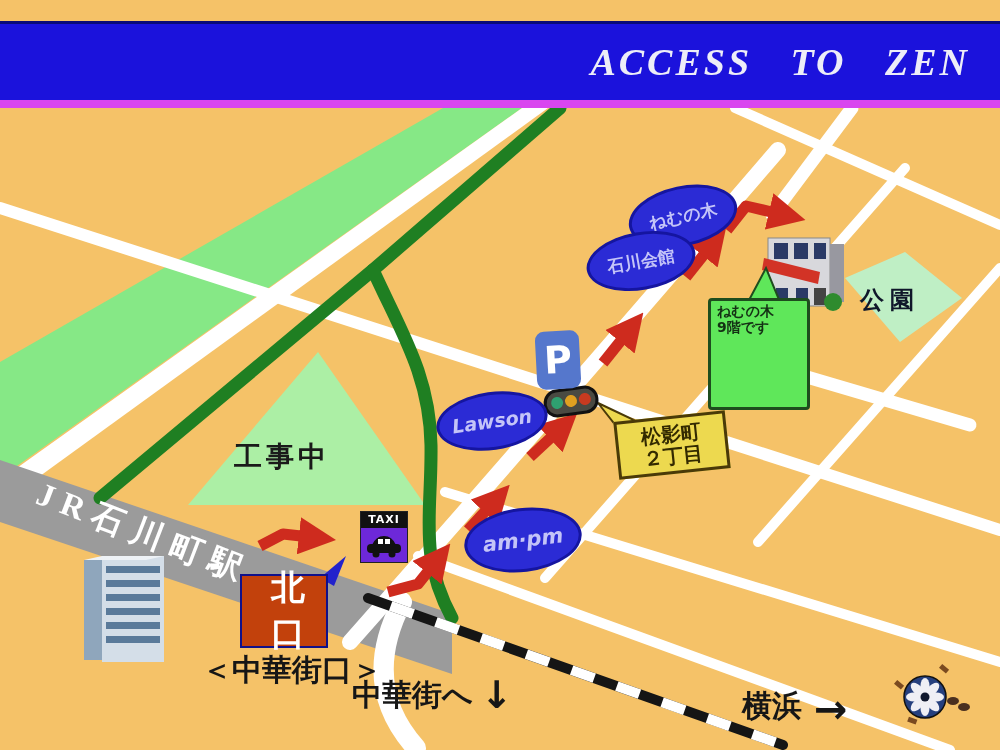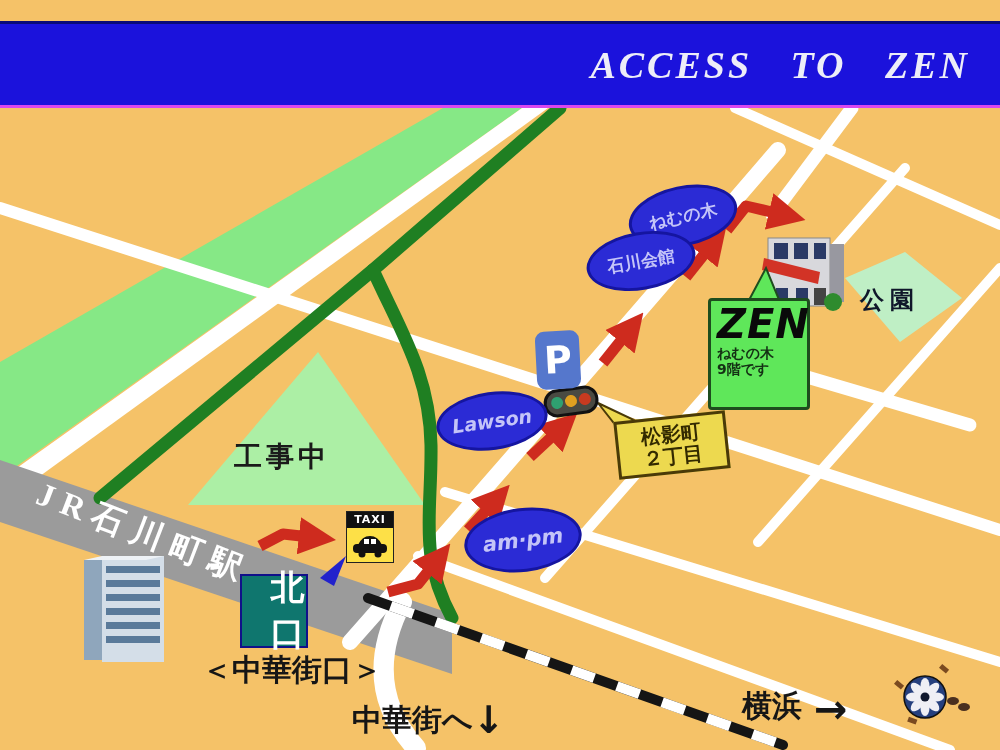--- a/index.html
+++ b/index.html
@@ -6,21 +6,21 @@
   body{
     width:1000px;height:750px;position:relative;overflow:hidden;
     background:#F5C268;
     font-family:"DejaVu Sans",sans-serif;
   }
   .abs{position:absolute;}
   
   #banner{
     left:0;top:21px;width:1000px;height:87px;
     background:#1B12DC;
-    border-top:3px solid #0A0A78;border-bottom:3px solid #d946ef;
+    border-top:3px solid #0A0A78;border-bottom:8px solid #d946ef;
     display:flex;align-items:center;justify-content:flex-end;
     box-sizing:border-box;padding-right:30px;
   }
   #banner .t{
     color:#EDEDF8;font-family:"Liberation Serif",serif;
     font-weight:bold;font-style:italic;font-size:38px;
     letter-spacing:3px;word-spacing:26px;
   }
   
   .lbl{color:#161616;font-weight:bold;white-space:nowrap;}
@@ -45,55 +45,55 @@
   
   #matsukage{
     left:616px;top:416px;width:112px;height:58px;
     background:#EDD94F;border:3px solid #4A3A08;
     transform:rotate(-6deg);box-sizing:border-box;
     display:flex;flex-direction:column;align-items:center;justify-content:center;
     color:#332A00;font-weight:bold;font-size:20px;line-height:1.1;
   }
   
   #kitaguchi{
-    left:240px;top:574px;width:68px;height:74px;
-    background:#0f766e;border:2px solid #10108A;box-sizing:border-box;
+    left:240px;top:574px;width:88px;height:74px;
+    background:#c2410c;border:2px solid #10108A;box-sizing:border-box;
     display:flex;align-items:center;justify-content:center;
     color:#FFFFFF;font-weight:bold;font-size:34px;letter-spacing:2px;padding-left:29px;
   }
   
   #psign{
     left:536px;top:331px;width:44px;height:58px;
     background:#5577CC;border-radius:9px;
     display:flex;align-items:center;justify-content:center;
     color:#fff;font-weight:bold;font-size:38px;
     transform:rotate(-3deg);
   }
   
   #taxi{
-    left:346px;top:511px;width:48px;height:52px;
+    left:360px;top:511px;width:48px;height:52px;
     display:flex;flex-direction:column;
-    border:1px solid #222;background:#fde047;box-sizing:border-box;
+    border:1px solid #222;background:#6d28d9;box-sizing:border-box;
   }
   #taxi .bar{
     background:#111;color:#fff;font-size:11px;font-weight:bold;
     text-align:center;letter-spacing:1px;height:16px;line-height:16px;
   }
   #taxi .car{flex:1;display:flex;align-items:center;justify-content:center;}
   
   #jr{
     left:46px;top:472px;color:#fff;font-weight:bold;font-size:33px;
     font-family:"Liberation Serif",serif;letter-spacing:9px;
     transform:rotate(21deg);transform-origin:left top;white-space:nowrap;
   }
   
   #construction{left:234px;top:438px;font-size:28px;letter-spacing:4px;color:#1A1A1A;}
   #park{left:860px;top:284px;font-size:24px;letter-spacing:6px;color:#0f172a;}
   #chinagate{left:202px;top:650px;font-size:30px;}
-  #tochina{left:352px;top:698px;font-size:30px;display:flex;align-items:center;}
+  #tochina{left:352px;top:673px;font-size:30px;display:flex;align-items:center;gap:8px;}
   #tochina .ar{font-size:38px;}
   #yokohama{left:742px;top:686px;font-size:30px;display:flex;align-items:flex-start;gap:12px;}
   #yokohama .ar{font-size:40px;}
   .ital{font-style:italic;}
 </style>
 </head>
 <body>
 
 <svg class="abs" style="left:0;top:0;" width="1000" height="750" viewBox="0 0 1000 750">
   <defs>
@@ -235,21 +235,20 @@
       <rect x="3" y="12" width="34" height="9" rx="4" fill="#111"></rect>
       <circle cx="12" cy="22" r="3.5" fill="#111"></circle>
       <circle cx="28" cy="22" r="3.5" fill="#111"></circle>
       <rect x="14" y="7" width="5" height="5" fill="#fff"></rect>
       <rect x="21" y="7" width="5" height="5" fill="#fff"></rect>
     </svg>
   </div>
 </div>
 
 <div class="abs" id="zenbox">
-  <span class="zen">ZEN</span>
   <span class="note">ねむの木</span>
   <span class="note">9階です</span>
 </div>
 
 <div class="abs" id="matsukage">
   <span>松影町</span>
   <span>２丁目</span>
 </div>
 
 <div class="abs" id="jr">JR石川町駅</div>

